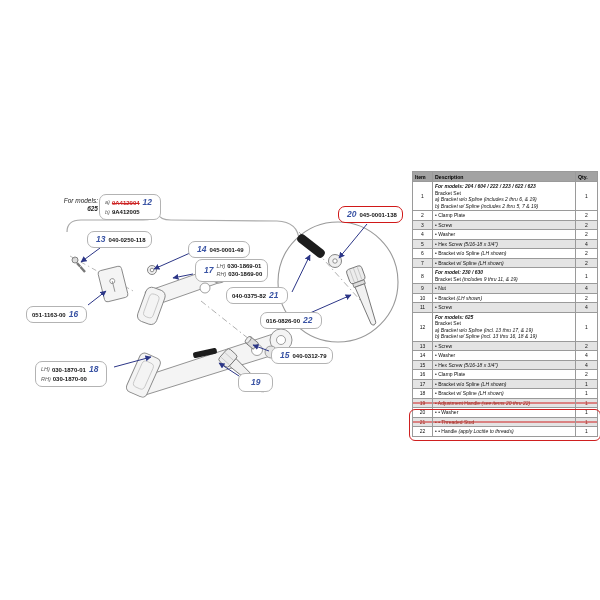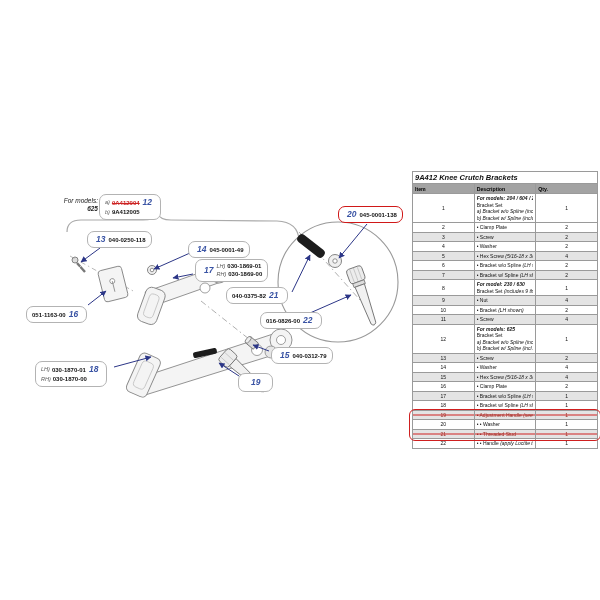--- a/index.html
+++ b/index.html
@@ -220,23 +220,20 @@
     </div>
 
     <div class="bubble c20">
       <span class="bnum">20</span><span class="part">045-0001-138</span>
     </div>
   </div>
 
   <div class="table-wrap">
     <table class="parts">
       <thead>
-        <tr>
-          <td class="title" colspan="3">9A412 Knee Crutch Brackets</td>
-        </tr>
         <tr class="head">
           <th class="col-item">Item</th>
           <th>Description</th>
           <th class="col-qty">Qty.</th>
         </tr>
       </thead>
       <tbody>
           <tr>
             <td class="num-cell">1</td>
             <td class="desc-cell">

